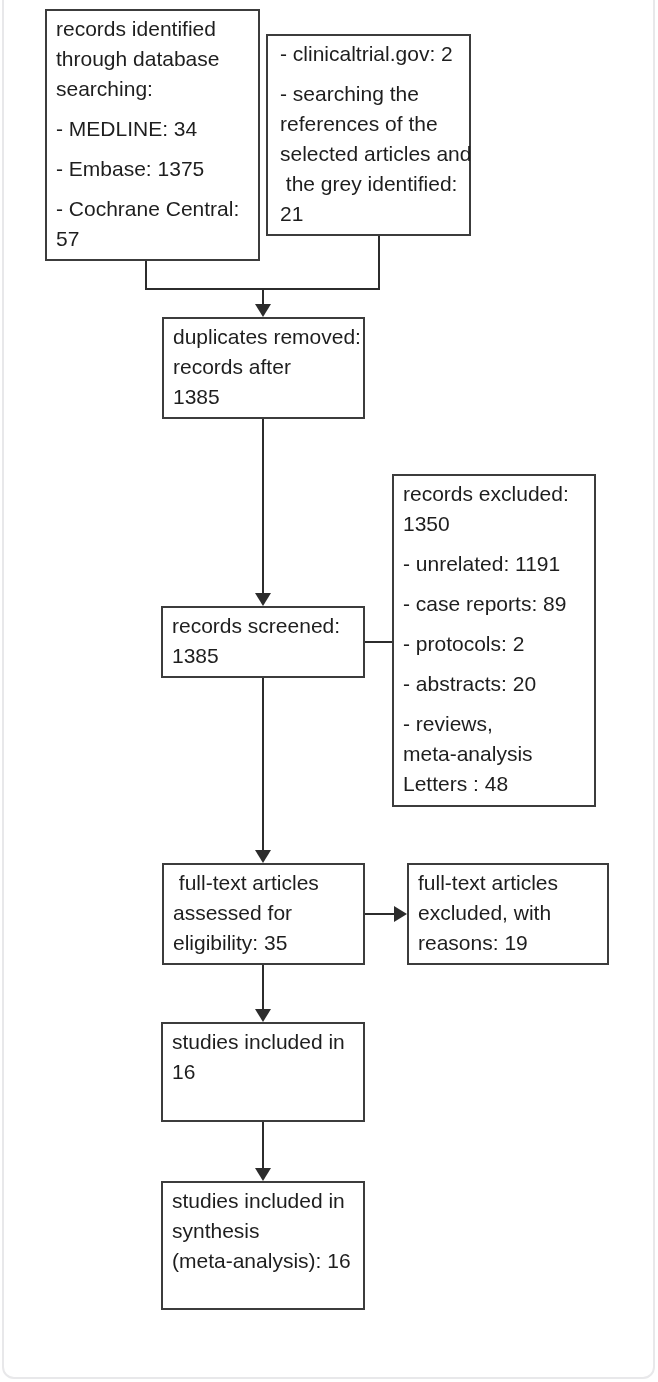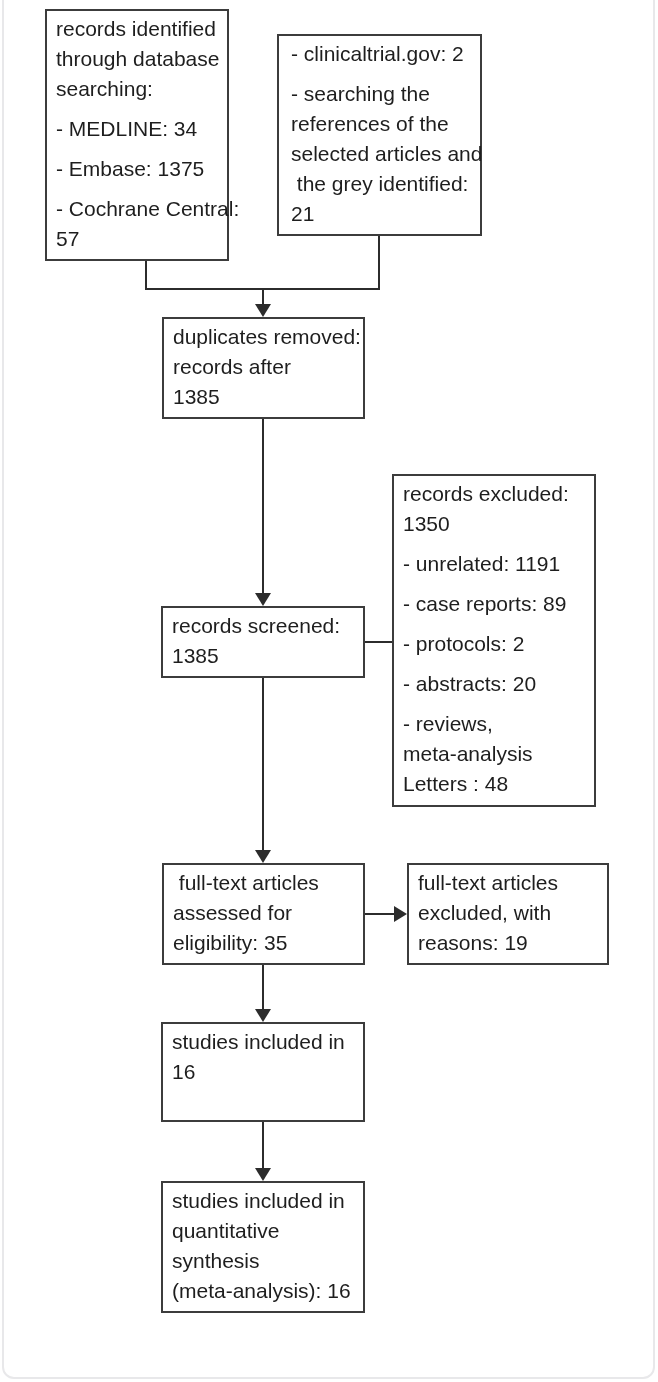--- a/index.html
+++ b/index.html
@@ -59,34 +59,34 @@
 
   <div class="hline" style="left:360px;top:913px;width:37px;"></div>
   <div class="arrow-right" style="left:394px;top:906px;"></div>
 
   <div class="vline" style="left:262px;top:956px;height:58px;"></div>
   <div class="arrow-down" style="left:255px;top:1009px;"></div>
 
   <div class="vline" style="left:262px;top:1112px;height:62px;"></div>
   <div class="arrow-down" style="left:255px;top:1168px;"></div>
 
-  <div class="box" style="left:45px;top:9px;width:184px;min-height:250px;">
+  <div class="box" style="left:45px;top:9px;width:215px;min-height:250px;">
       <div class="ln">records identified</div>
       <div class="ln">through database</div>
       <div class="ln">searching:</div>
       <div class="gap"></div>
       <div class="ln">- MEDLINE: 34</div>
       <div class="gap"></div>
       <div class="ln">- Embase: 1375</div>
       <div class="gap"></div>
       <div class="ln">- Cochrane Central:</div>
       <div class="ln">57</div>
     </div>
 
-  <div class="box" style="left:277px;top:34px;width:205px;min-height:198px;padding-left:12px;">
+  <div class="box" style="left:266px;top:34px;width:205px;min-height:198px;padding-left:12px;">
       <div class="ln">- clinicaltrial.gov: 2</div>
       <div class="gap"></div>
       <div class="ln">- searching the</div>
       <div class="ln">references of the</div>
       <div class="ln">selected articles and</div>
       <div class="ln"> the grey identified:</div>
       <div class="ln">21</div>
     </div>
 
   <div class="box" style="left:162px;top:317px;width:203px;min-height:101px;">
@@ -129,18 +129,17 @@
       <div class="ln">reasons: 19</div>
     </div>
 
   <div class="box" style="left:161px;top:1022px;width:204px;min-height:100px;">
       <div class="ln">studies included in</div>
       <div class="ln">16</div>
     </div>
 
   <div class="box" style="left:161px;top:1181px;width:204px;min-height:129px;">
       <div class="ln">studies included in</div>
-      <div class="ln">quantitative</div>
       <div class="ln">synthesis</div>
       <div class="ln">(meta-analysis): 16</div>
     </div>
 
 </div>
 
 </body></html>

